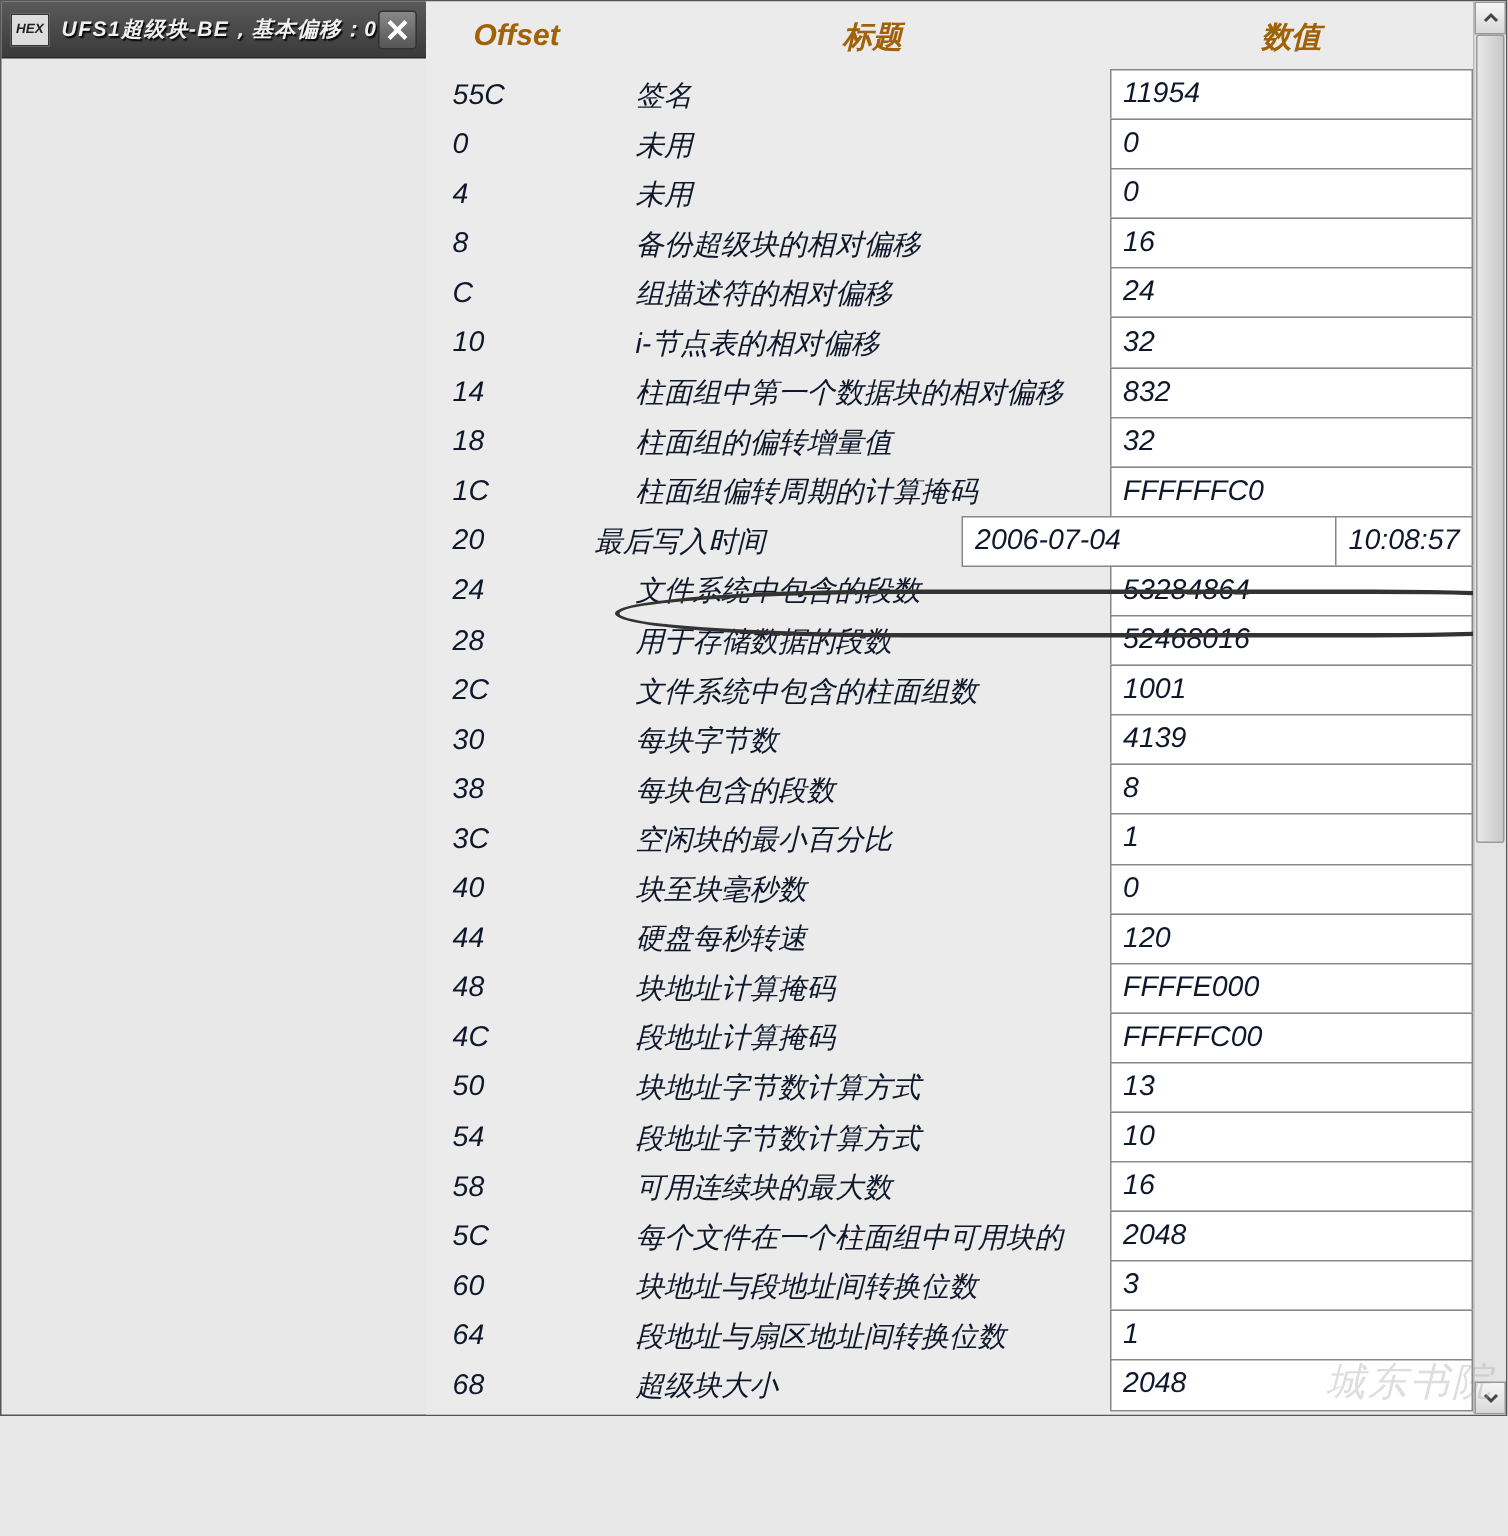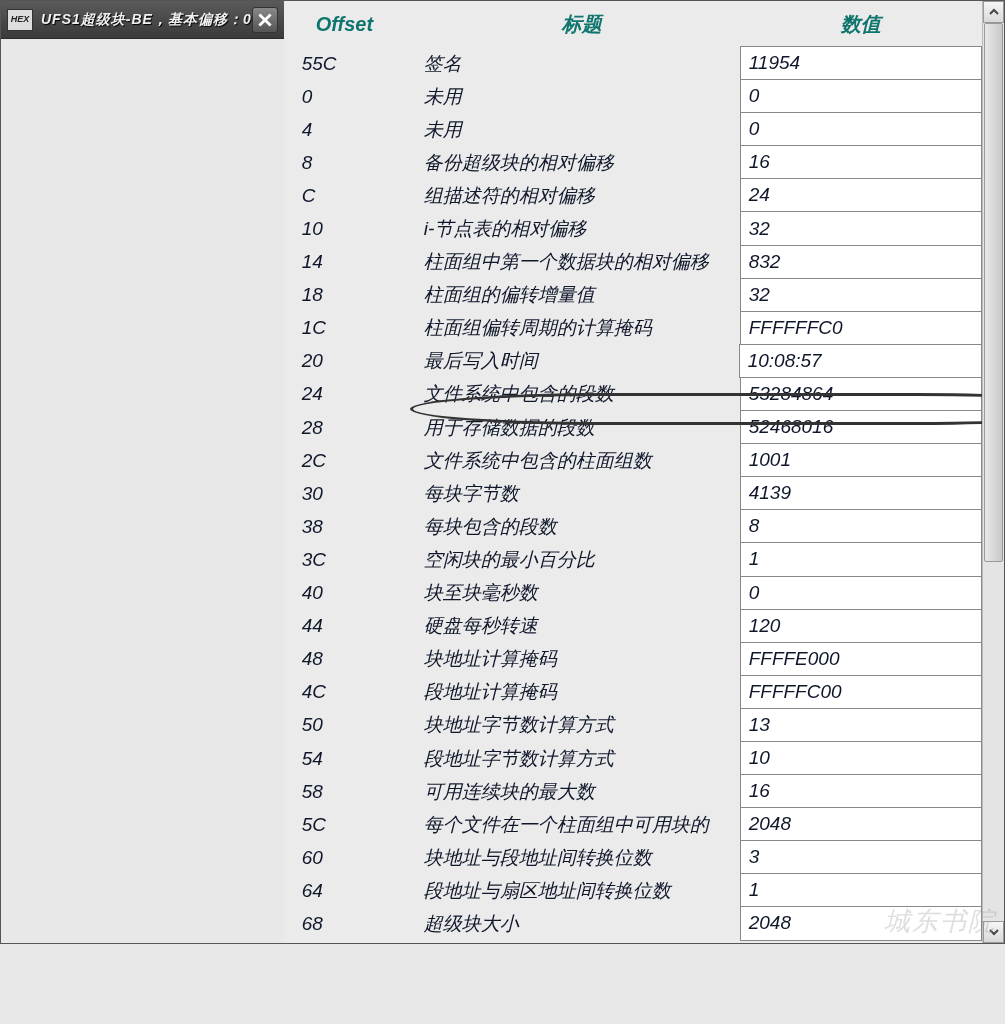--- a/index.html
+++ b/index.html
@@ -73,21 +73,21 @@
 }
 .grid {
   width: 100%;
 }
 .header-row {
   display: flex;
   height: 46px;
   align-items: center;
   font-size: 20px;
   font-weight: bold;
-  color: #0f766e;
+  color: #a16207;
 }
 .col-offset { width: 140px; padding-left: 32px; font-size: 20px; }
 .col-title  { width: 316px; text-align: center; }
 .col-value  { flex: 1; text-align: center; }
 .row {
   display: flex;
   height: 33.1px;
   align-items: center;
   font-size: 19px;
   color: #0f172a;
@@ -235,20 +235,21 @@
               <div class="c-offset">1C</div>
               <div class="c-title">柱面组偏转周期的计算掩码</div>
               <div class="c-value">
                 <div class="vbox first">FFFFFFC0</div>
               </div>
             </div>
             <div class="row">
               <div class="c-offset">20</div>
               <div class="c-title">最后写入时间</div>
               <div class="c-value">
+                <div class="vbox first" style="flex: 0 0 250px;">2006-07-04</div>
                 <div class="vbox">10:08:57</div>
               </div>
             </div>
             <div class="row">
               <div class="c-offset">24</div>
               <div class="c-title">文件系统中包含的段数</div>
               <div class="c-value">
                 <div class="vbox first">53284864</div>
               </div>
             </div>

